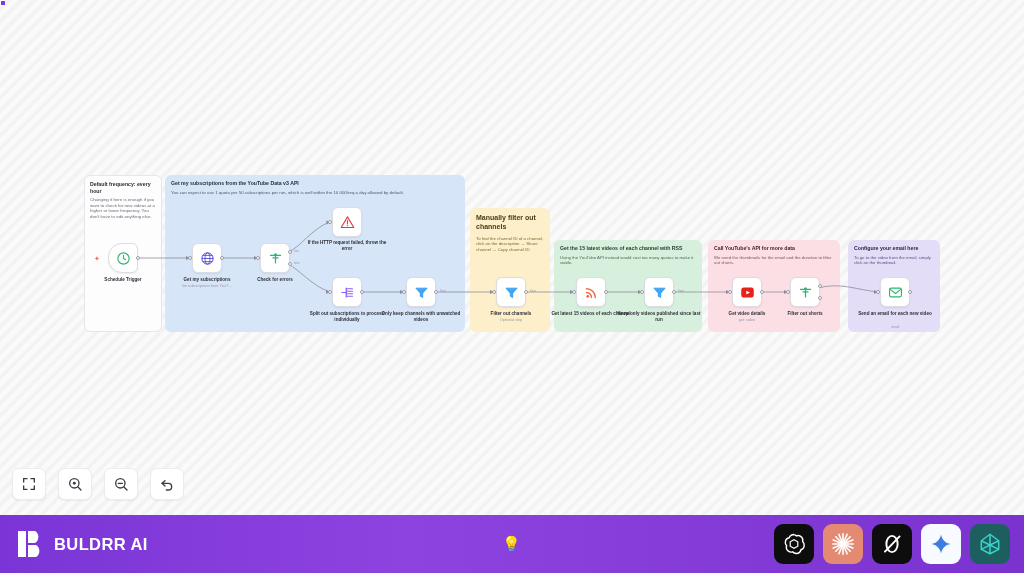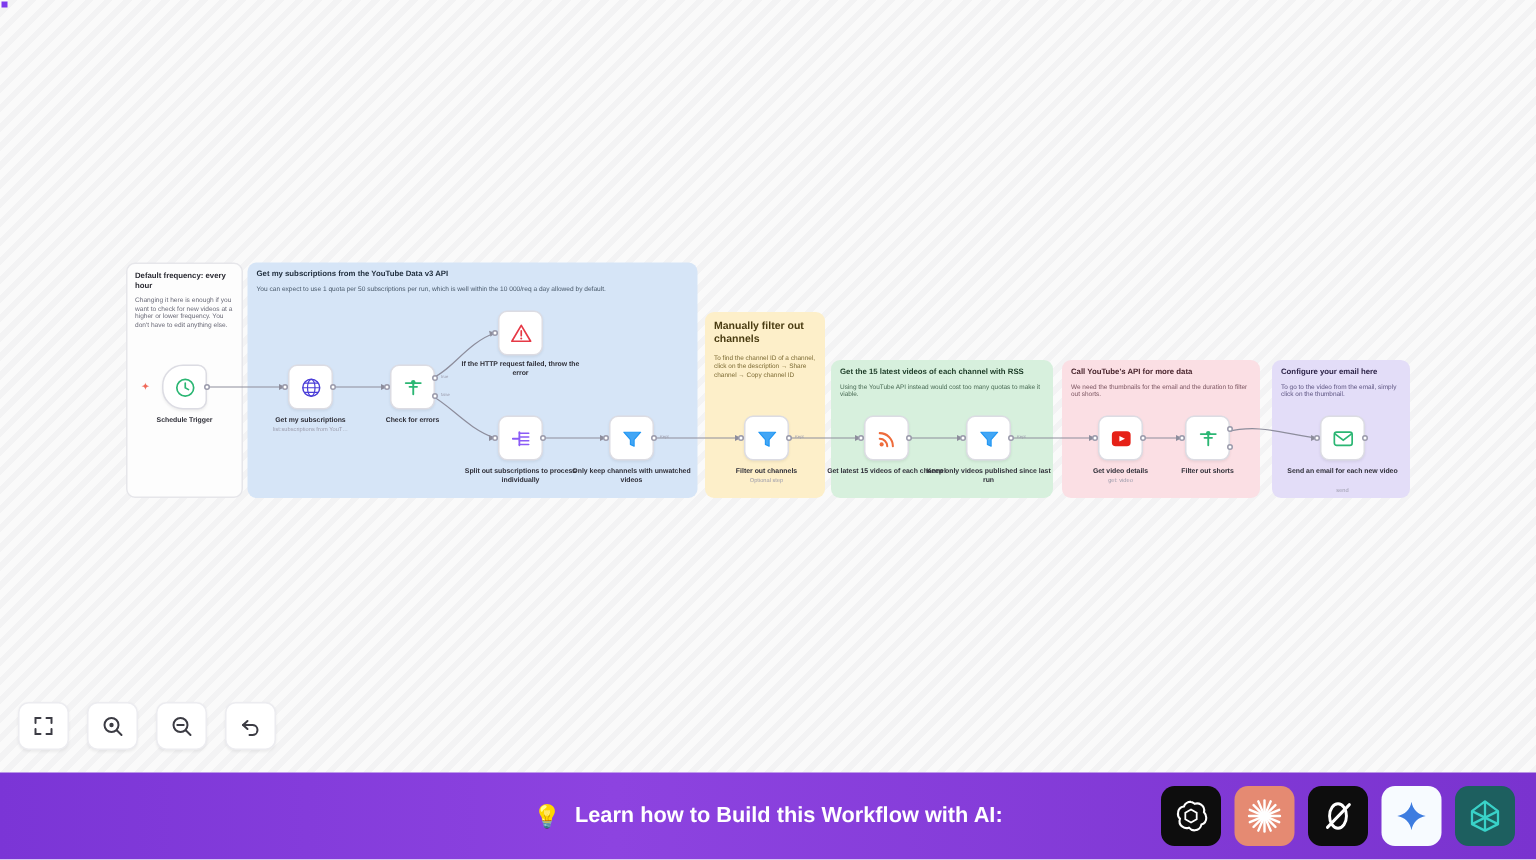--- a/index.html
+++ b/index.html
@@ -352,24 +352,31 @@
     <div class="tool-btn">
       <svg width="16" height="16" viewBox="0 0 24 24">
         <path d="M9 7 L4.5 11 L9 15" fill="none" stroke="#3c3c44" stroke-width="2" stroke-linecap="round" stroke-linejoin="round"></path>
         <path d="M4.5 11 H14 A5 5 0 0 1 14 21 H11" fill="none" stroke="#3c3c44" stroke-width="2" stroke-linecap="round"></path>
       </svg>
     </div>
   </div>
 </div>
 
 <div id="bottombar">
+  <div id="brand">
+    <svg id="brand-mark" viewBox="0 0 28 30">
+      <rect x="1" y="2" width="8" height="26" fill="#fff"></rect>
+      <path d="M11 2 H18 A7 7 0 0 1 18 14 H11 Z" fill="#fff"></path>
+      <path d="M11 16 H19 A7 7 0 0 1 19 28 H11 Z" fill="#fff"></path>
+    </svg>
+    <div id="brand-name">BULDRR AI</div>
+  </div>
 
   <div id="cta">
     <span id="bulb">💡</span>
-    <span id="cta-text">Learn how to Build this Workflow with AI:</span>
   </div>
 
   <div id="ai-logos">
     <div class="ai-logo" style="background:#0d0d0d;">
       <svg width="26" height="26" viewBox="0 0 24 24">
         <path d="M12 3.2c-2 0-3.7 1.2-4.4 3-1.9.3-3.4 1.9-3.6 3.9-.2 1.4.3 2.7 1.2 3.6-.6 1.8 0 3.8 1.5 4.9 1.2.9 2.7 1.1 4 .6.9 1.1 2.3 1.7 3.7 1.6 2-.2 3.6-1.6 4-3.5 1.8-.6 3-2.3 3-4.2 0-1.3-.5-2.5-1.4-3.4.4-1.8-.3-3.7-1.8-4.7-1.2-.8-2.6-1-3.9-.5-.9-.8-2.1-1.3-3.3-1.3z" fill="none" stroke="#fff" stroke-width="1.3"></path>
         <path d="M12 8 L15.5 10 L15.5 14 L12 16 L8.5 14 L8.5 10 Z" fill="none" stroke="#fff" stroke-width="1.1"></path>
       </svg>
     </div>
     <div class="ai-logo" style="background:#e58a72;">

